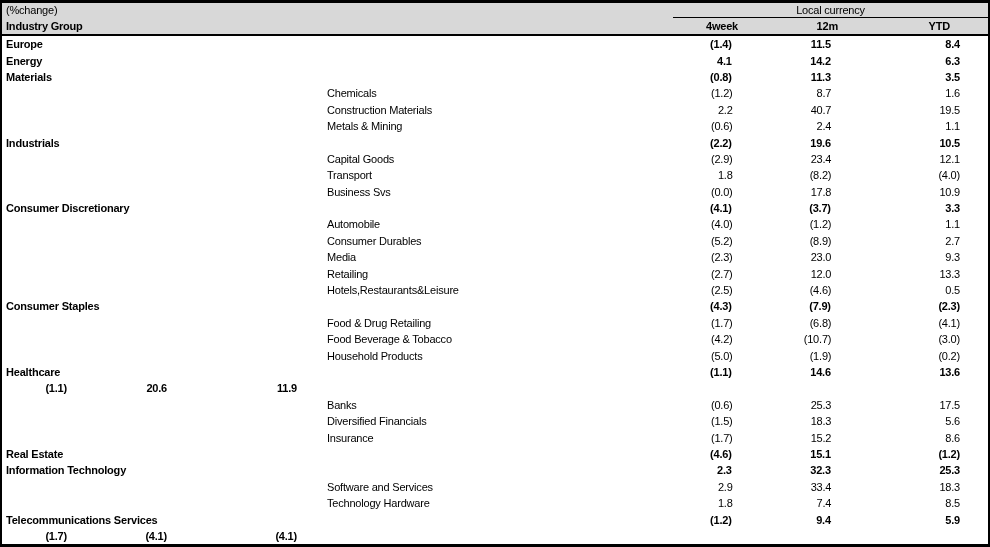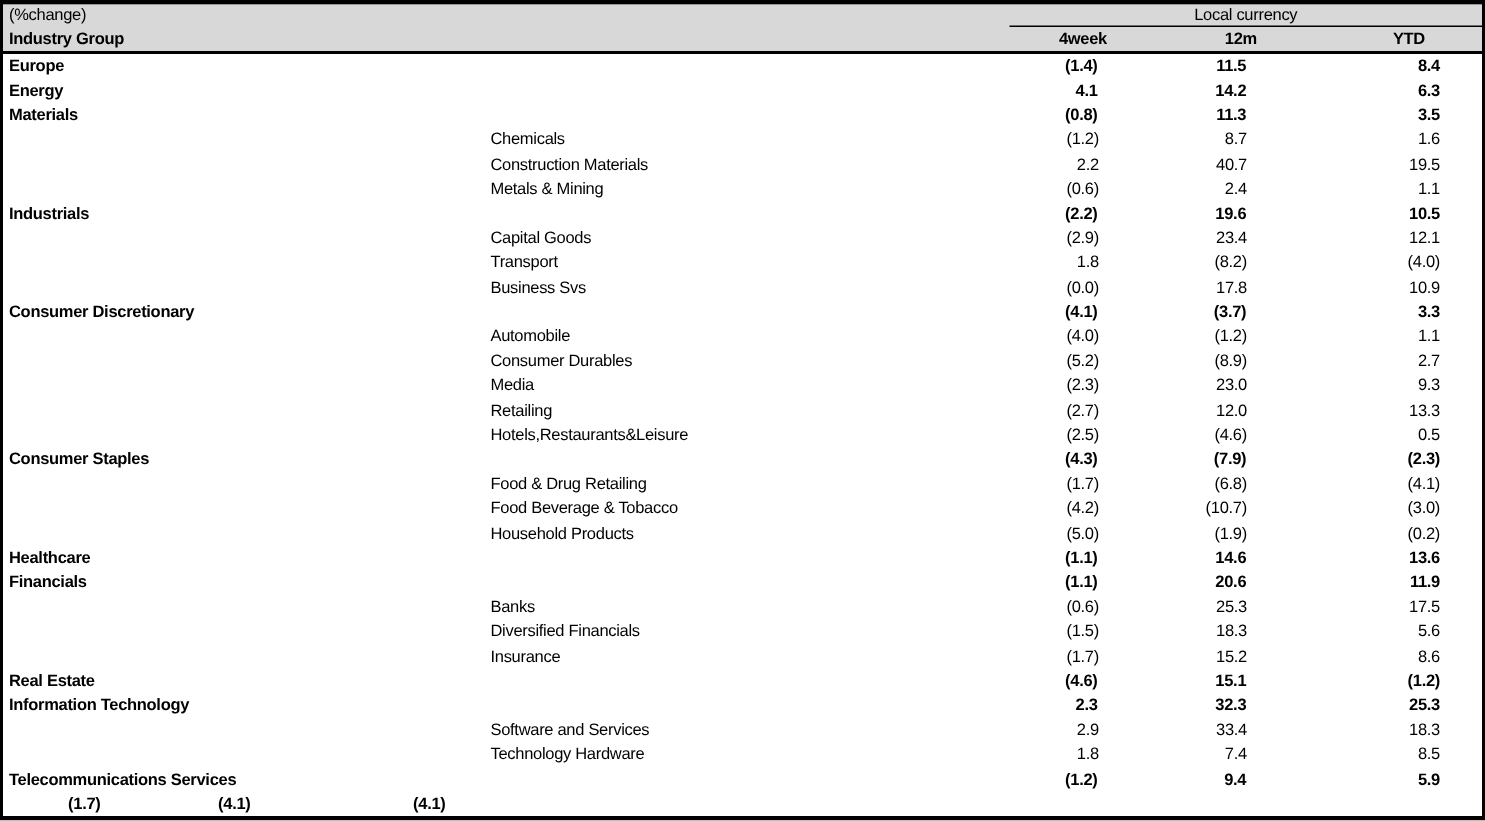--- a/index.html
+++ b/index.html
@@ -172,21 +172,20 @@
       <div class="val c2">(1.9)</div>
       <div class="val c3">(0.2)</div>
     </div>
       <div class="trow grp">
       <div class="lbl">Healthcare</div>
       <div class="val c1">(1.1)</div>
       <div class="val c2">14.6</div>
       <div class="val c3">13.6</div>
     </div>
       <div class="trow grp">
-      <div class="lbl">Financials</div>
       <div class="val c1">(1.1)</div>
       <div class="val c2">20.6</div>
       <div class="val c3">11.9</div>
     </div>
       <div class="trow sub">
       <div class="lbl">Banks</div>
       <div class="val c1">(0.6)</div>
       <div class="val c2">25.3</div>
       <div class="val c3">17.5</div>
     </div>

